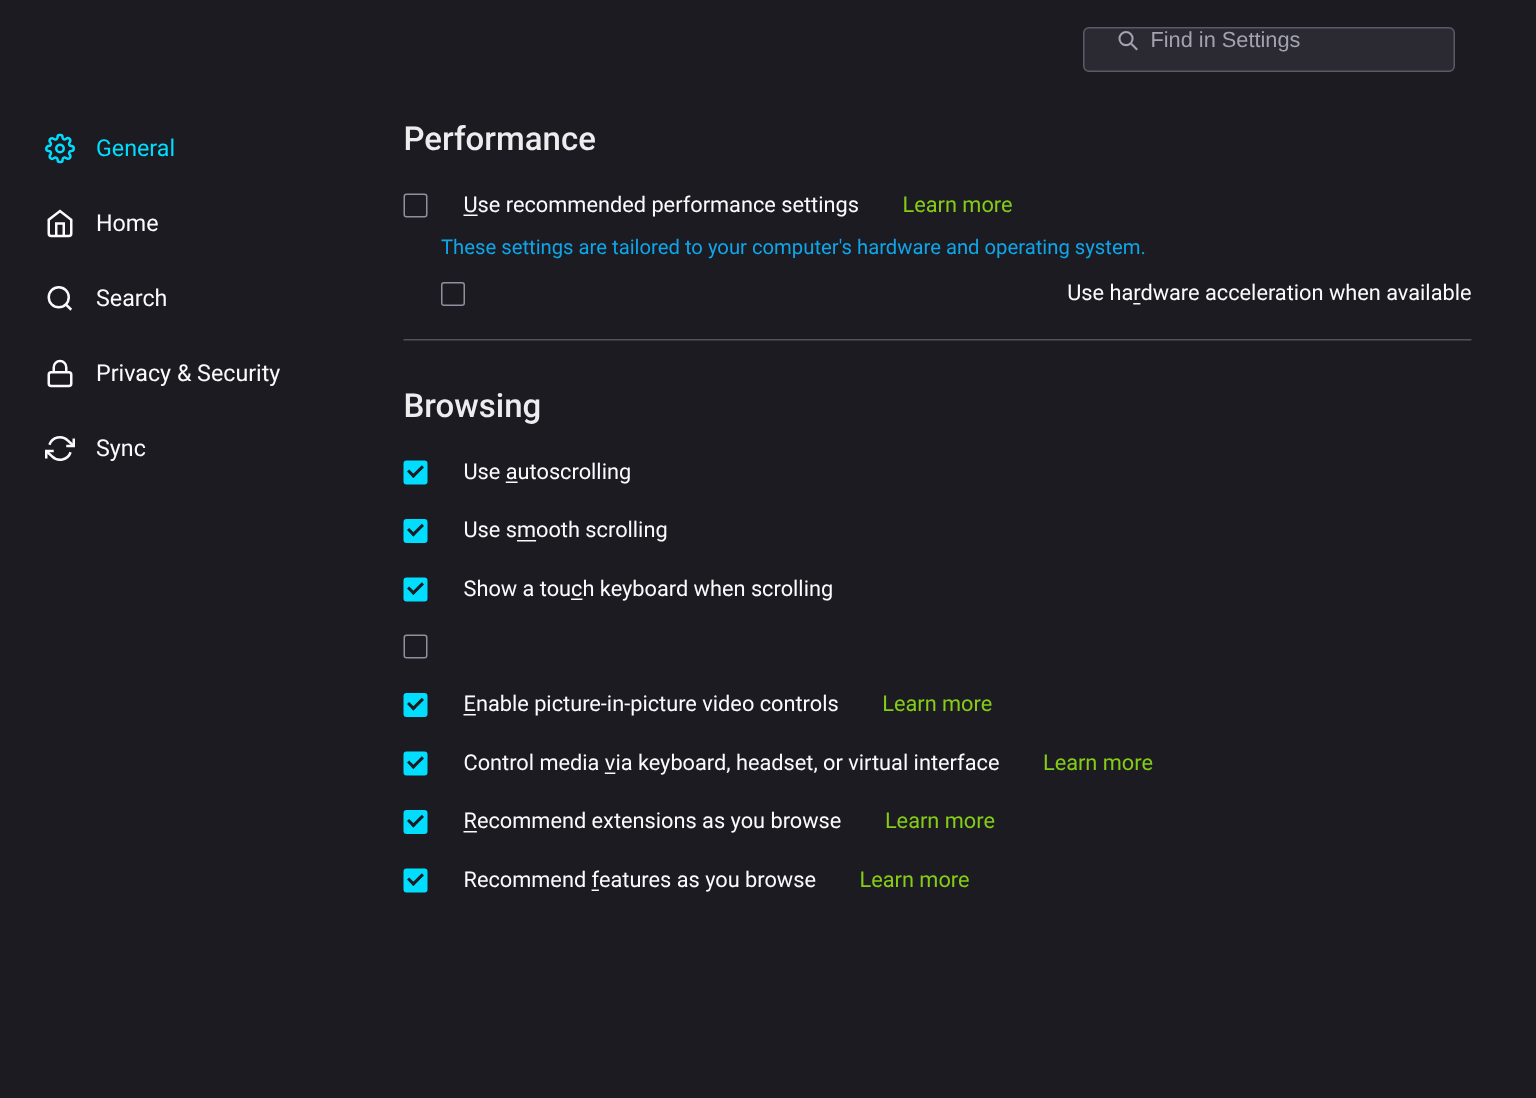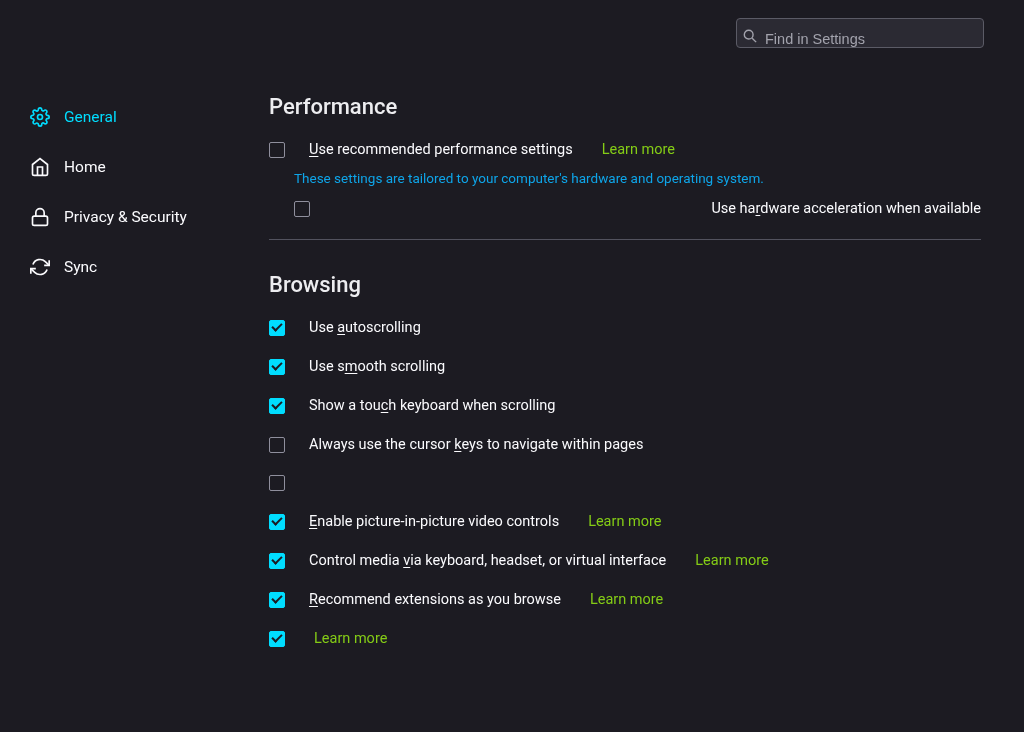--- a/index.html
+++ b/index.html
@@ -14,29 +14,29 @@
       background: #1c1b22;
       font-family: -apple-system, BlinkMacSystemFont, "Segoe UI", Roboto, sans-serif;
       color: #fbfbfe;
       overflow: hidden;
       position: relative;
     }
     
     .search-box {
       position: absolute;
       top: 18px;
-      right: 40px;
+      right: 54px;
       width: 248px;
       height: 30px;
       background: #2b2a33;
       border: 1px solid #5b5b66;
       border-radius: 4px;
       display: flex;
-      align-items: flex-end;
-      padding: 0 6px;
+      align-items: flex-start;
+      padding: 0 22px;
     }
     
     .search-box input {
       background: transparent;
       border: none;
       outline: none;
       color: #fbfbfe;
       font-size: 14.5px;
       flex: 1;
       margin-left: 8px;
@@ -47,21 +47,21 @@
     }
     
     .search-icon-svg {
       width: 14px;
       height: 14px;
     }
     
     .sidebar {
       position: absolute;
       left: 29px;
-      top: 92px;
+      top: 74px;
       width: 220px;
     }
     
     .sidebar-item {
       display: flex;
       align-items: center;
       gap: 13px;
       padding: 14px 0;
       cursor: pointer;
       color: #fbfbfe;
@@ -76,21 +76,21 @@
       width: 22px;
       height: 22px;
       display: flex;
       align-items: center;
       justify-content: center;
     }
     
     .content {
       position: absolute;
       left: 269px;
-      top: 94px;
+      top: 81px;
       width: 712px;
     }
     
     .section-title {
       font-size: 22px;
       font-weight: 500;
       color: #ededf0;
       margin-bottom: 22px;
     }
     
@@ -189,20 +189,29 @@
   <div class="sidebar-item">
     <span class="icon-wrap">
       <svg width="20" height="20" viewBox="0 0 24 24" fill="none" stroke="currentColor" stroke-width="2">
         <path d="M3 9l9-7 9 7v11a2 2 0 0 1-2 2H5a2 2 0 0 1-2-2z"></path>
         <polyline points="9 22 9 12 15 12 15 22"></polyline>
       </svg>
     </span>
     <span>Home</span>
   </div>
 
+  <div class="sidebar-item">
+    <span class="icon-wrap">
+      <svg width="20" height="20" viewBox="0 0 24 24" fill="none" stroke="currentColor" stroke-width="2">
+        <circle cx="11" cy="11" r="8"></circle>
+        <line x1="21" y1="21" x2="16.65" y2="16.65"></line>
+      </svg>
+    </span>
+    <span>Search</span>
+  </div>
 
   <div class="sidebar-item">
     <span class="icon-wrap">
       <svg width="20" height="20" viewBox="0 0 24 24" fill="none" stroke="currentColor" stroke-width="2">
         <rect x="3" y="11" width="18" height="11" rx="2" ry="2"></rect>
         <path d="M7 11V7a5 5 0 0 1 10 0v4"></path>
       </svg>
     </span>
     <span>Privacy &amp; Security</span>
   </div>
@@ -247,27 +256,23 @@
   <div class="checkbox-row">
     <span class="checkbox checked"></span>
     <span><span>Use s</span><span class="underline-inline">m</span><span>ooth scrolling</span></span>
   </div>
 
   <div class="checkbox-row">
     <span class="checkbox checked"></span>
     <span><span>Show a tou</span><span class="underline-inline">c</span><span>h keyboard when scrolling</span></span>
   </div>
 
+
   <div class="checkbox-row">
     <span class="checkbox"></span>
-    <span><span>Always use the cursor </span><span class="underline-inline">k</span><span>eys to navigate within pages</span></span>
-  </div>
-
-  <div class="checkbox-row">
-    <span class="checkbox"></span>
   </div>
 
   <div class="checkbox-row">
     <span class="checkbox checked"></span>
     <span><span class="underline-inline">E</span><span>nable picture-in-picture video controls</span></span>
     <a class="learn-more">Learn more</a>
   </div>
 
   <div class="checkbox-row">
     <span class="checkbox checked"></span>
@@ -276,15 +281,16 @@
   </div>
 
   <div class="checkbox-row">
     <span class="checkbox checked"></span>
     <span><span class="underline-inline">R</span><span>ecommend extensions as you browse</span></span>
     <a class="learn-more">Learn more</a>
   </div>
 
   <div class="checkbox-row">
     <span class="checkbox checked"></span>
+    <span><span>Recommend </span><span class="underline-inline">f</span><span>eatures as you browse</span></span>
     <a class="learn-more">Learn more</a>
   </div>
 </div>
 
 </body></html>

